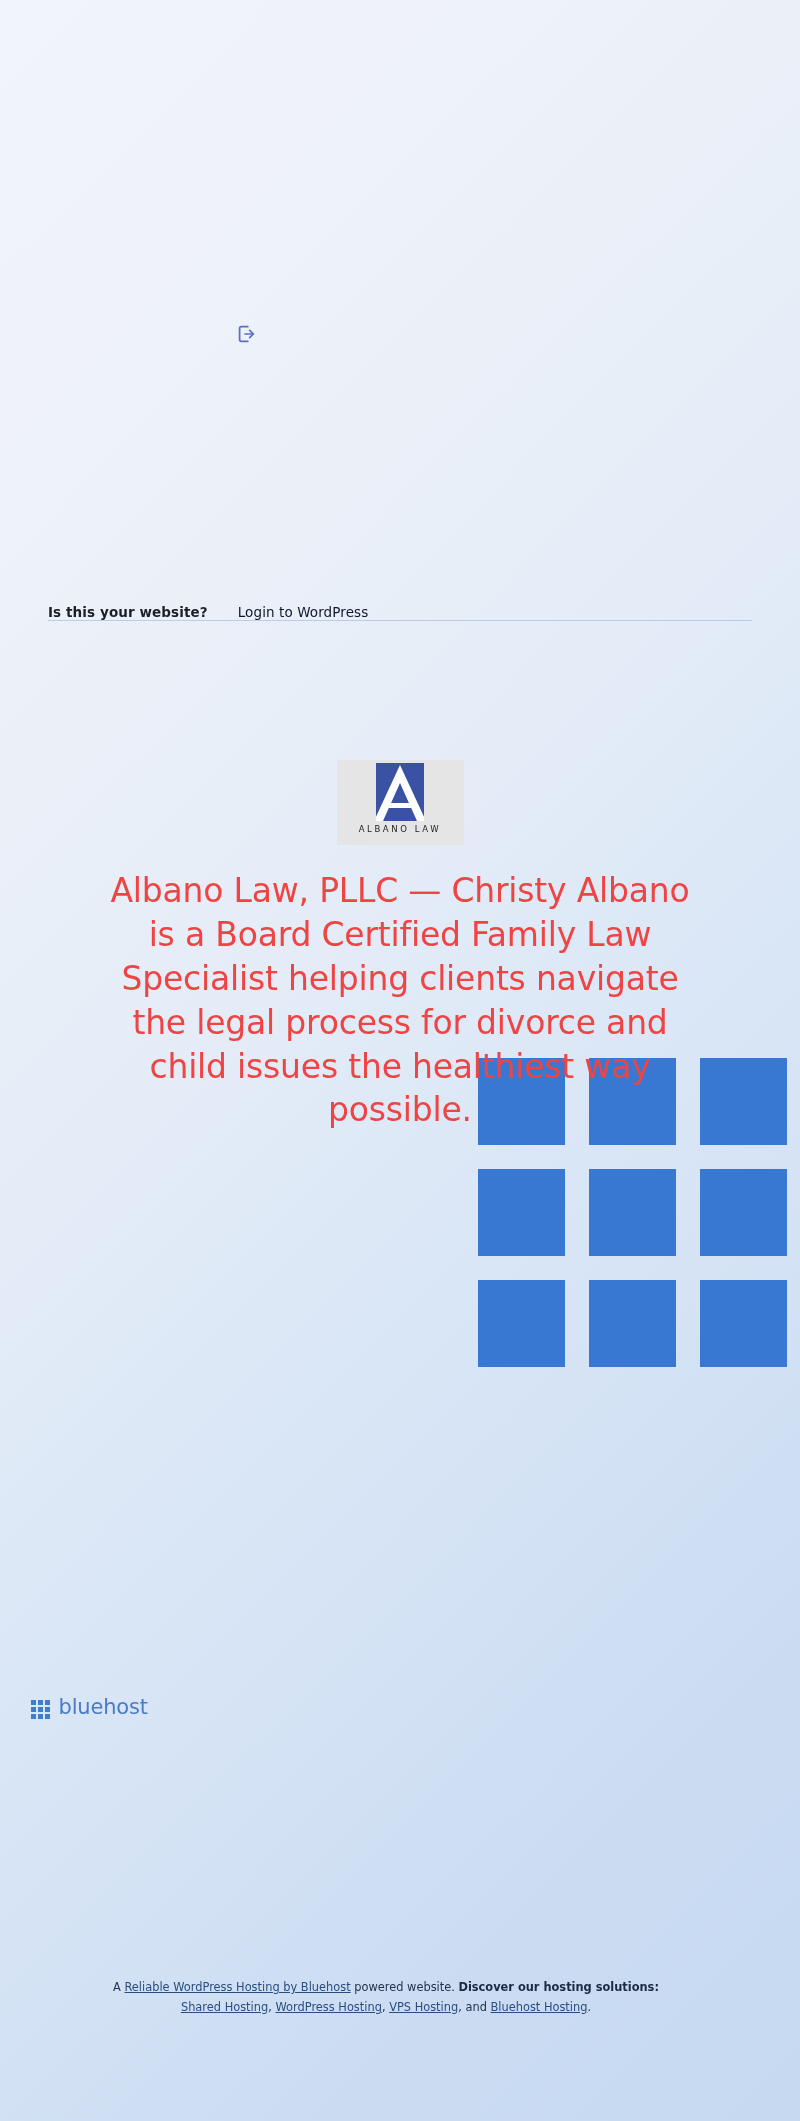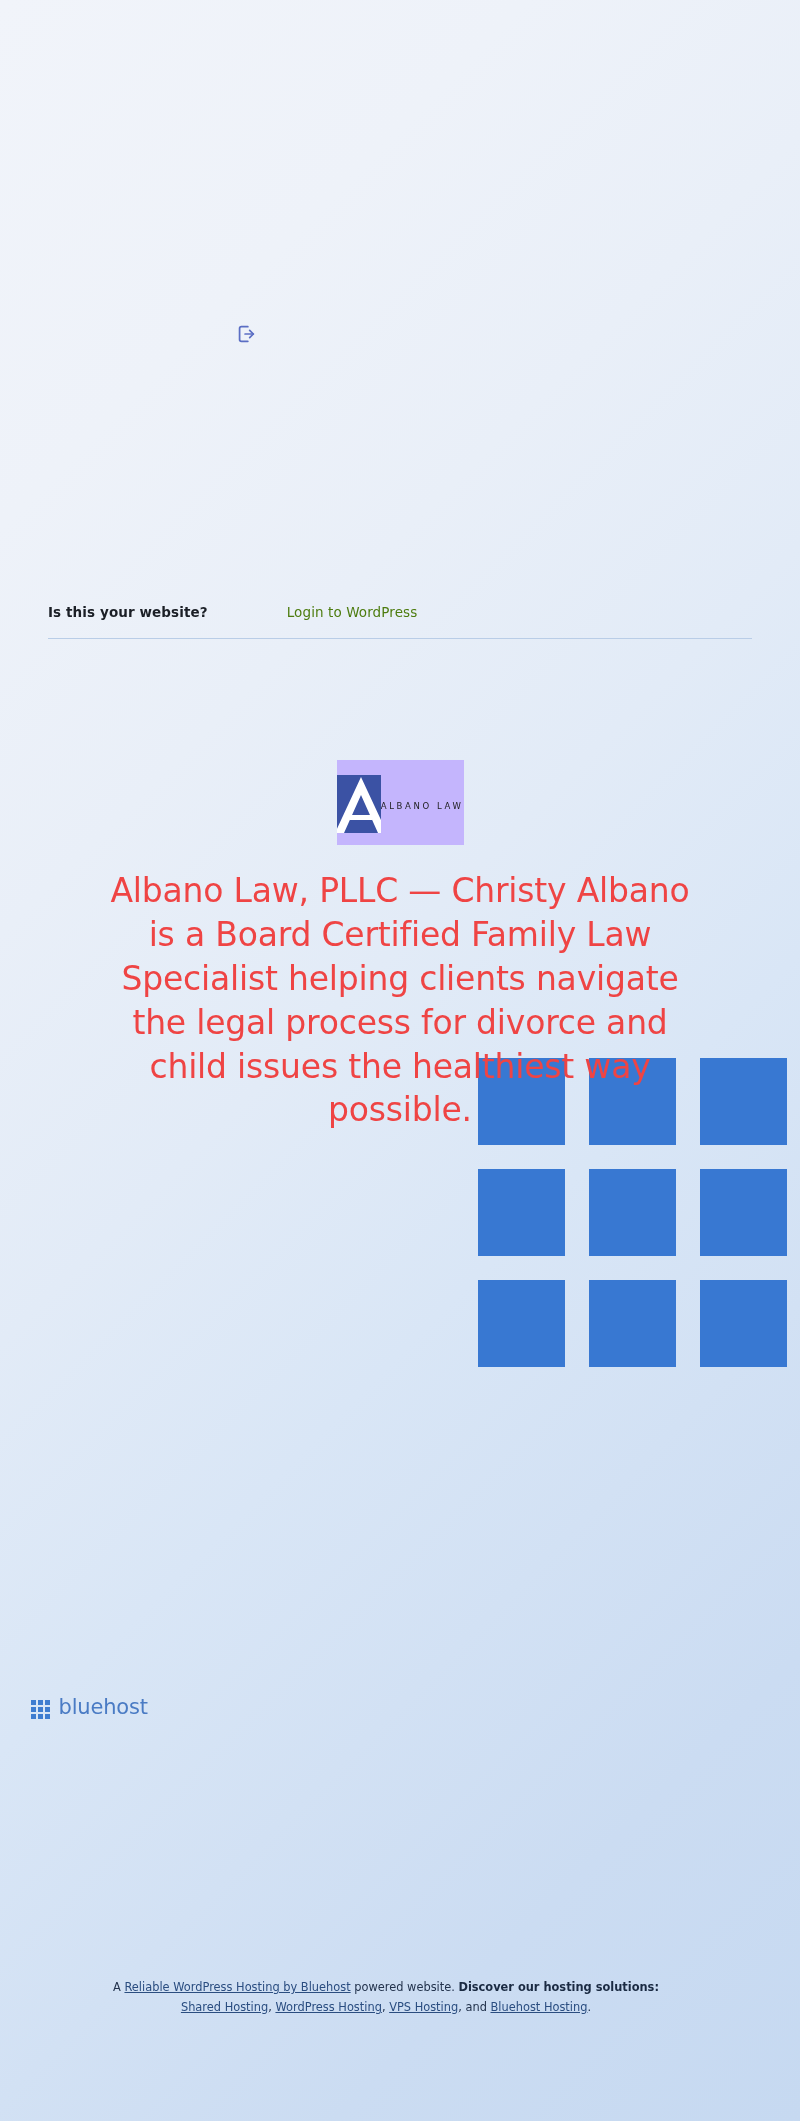--- a/index.html
+++ b/index.html
@@ -61,57 +61,55 @@
   #site-owner-bar {
     position: absolute;
     left: 48px;
     top: 604px;
     width: 704px;
     z-index: 3;
   }
   #site-owner-row {
     display: flex;
     align-items: flex-start;
-    padding-bottom: 18px;
     border-bottom: 1px solid #b9cde7;
-    gap: 39px;
   }
   #site-owner-question {
     font-size: 13.5px;
     font-weight: 700;
     color: #1b1f26;
     letter-spacing: 0.1px;
   }
   #login-wordpress-link {
-    margin-left: 40px;
+    margin-left: 30px;
     font-size: 13.5px;
-    color: #4d7c0f;
+    color: #0f172a;
     text-decoration: none;
     letter-spacing: 0.1px;
   }
 
   
   #hero {
     position: absolute;
     left: 0;
     top: 760px;
     width: 800px;
     z-index: 2;
     display: flex;
     flex-direction: column;
     align-items: center;
   }
 
   
   #site-logo {
     width: 127px;
     height: 85px;
-    background: #c4b5fd;
-    display: flex;
-    flex-direction: row;
+    background: #e5e5e5;
+    display: flex;
+    flex-direction: column;
     align-items: center;
     justify-content: flex-start;
     padding-top: 3px;
   }
   #logo-mark {
     width: 48px;
     height: 58px;
     background: #3b52a4;
     position: relative;
     overflow: hidden;

